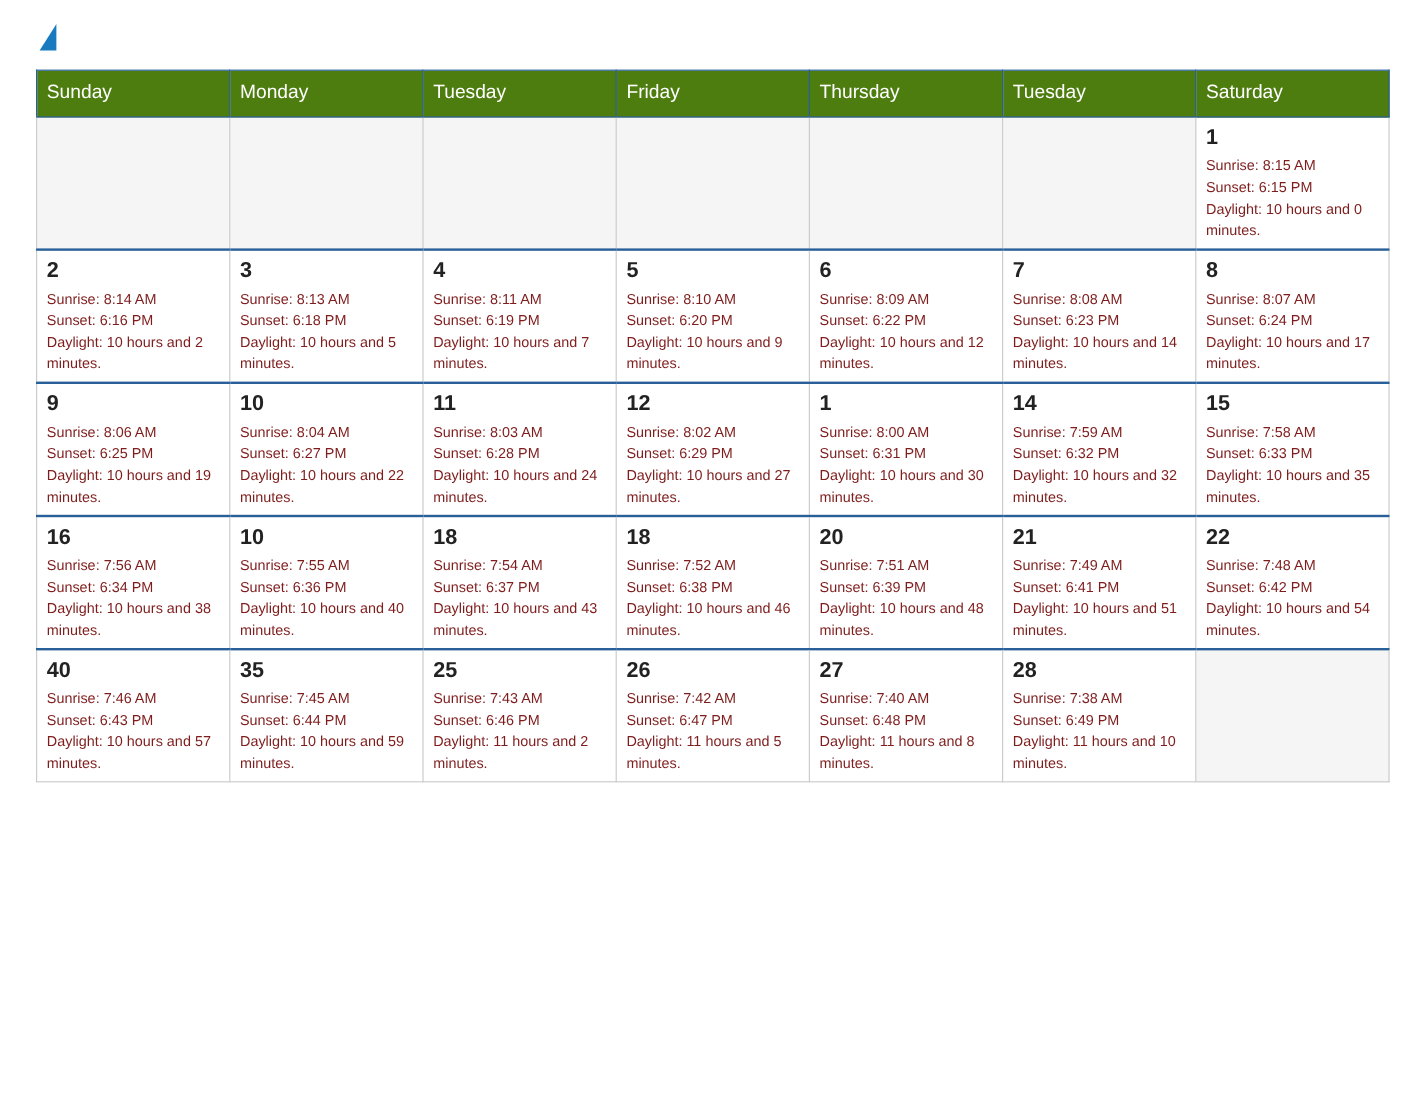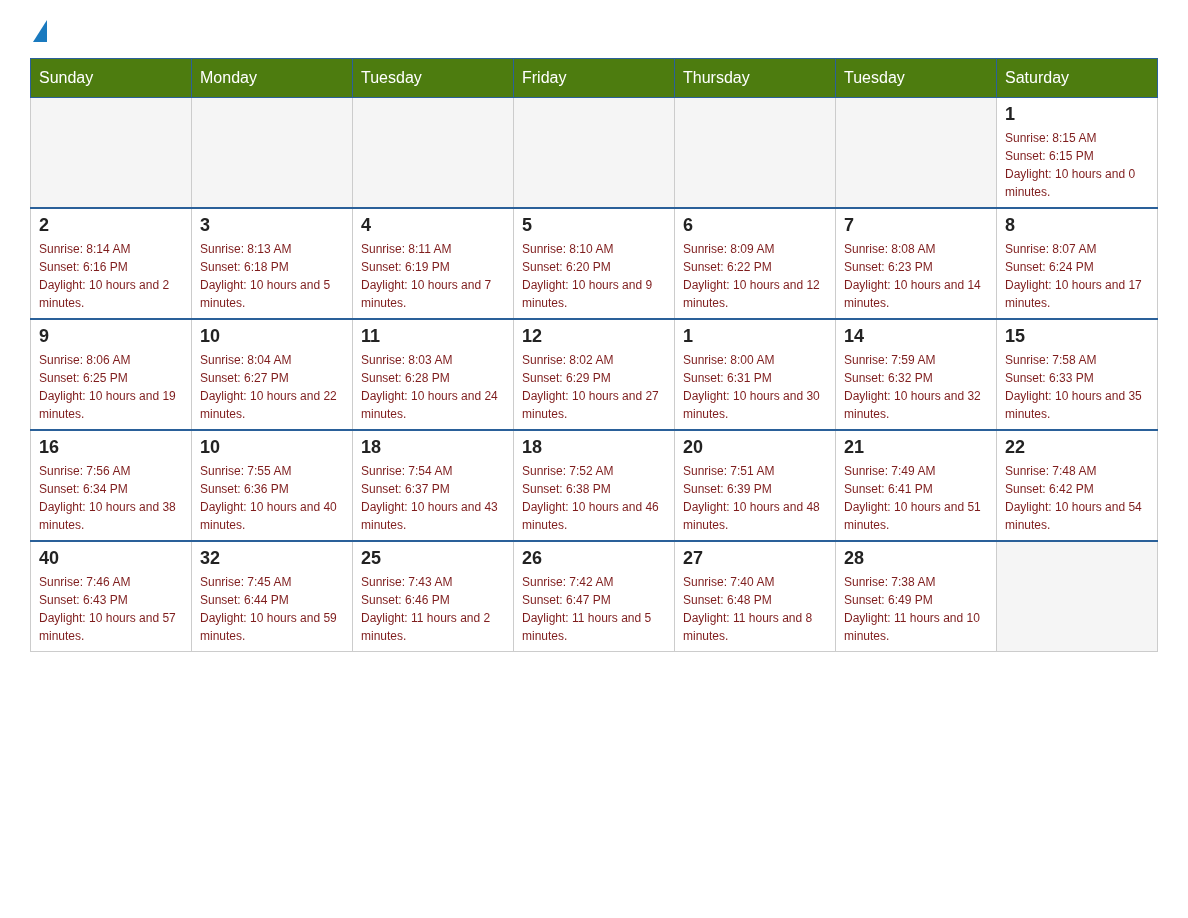--- a/index.html
+++ b/index.html
@@ -234,21 +234,21 @@
           <span class="day-number">22</span>
           <div class="day-info">Sunrise: 7:48 AM<br>Sunset: 6:42 PM<br>Daylight: 10 hours and 54 minutes.</div>
         </td>
       </tr>
       <tr class="row-divider">
         <td>
           <span class="day-number">40</span>
           <div class="day-info">Sunrise: 7:46 AM<br>Sunset: 6:43 PM<br>Daylight: 10 hours and 57 minutes.</div>
         </td>
         <td>
-          <span class="day-number">32</span>
+          <span class="day-number">35</span>
           <div class="day-info">Sunrise: 7:45 AM<br>Sunset: 6:44 PM<br>Daylight: 10 hours and 59 minutes.</div>
         </td>
         <td>
           <span class="day-number">25</span>
           <div class="day-info">Sunrise: 7:43 AM<br>Sunset: 6:46 PM<br>Daylight: 11 hours and 2 minutes.</div>
         </td>
         <td>
           <span class="day-number">26</span>
           <div class="day-info">Sunrise: 7:42 AM<br>Sunset: 6:47 PM<br>Daylight: 11 hours and 5 minutes.</div>
         </td>

